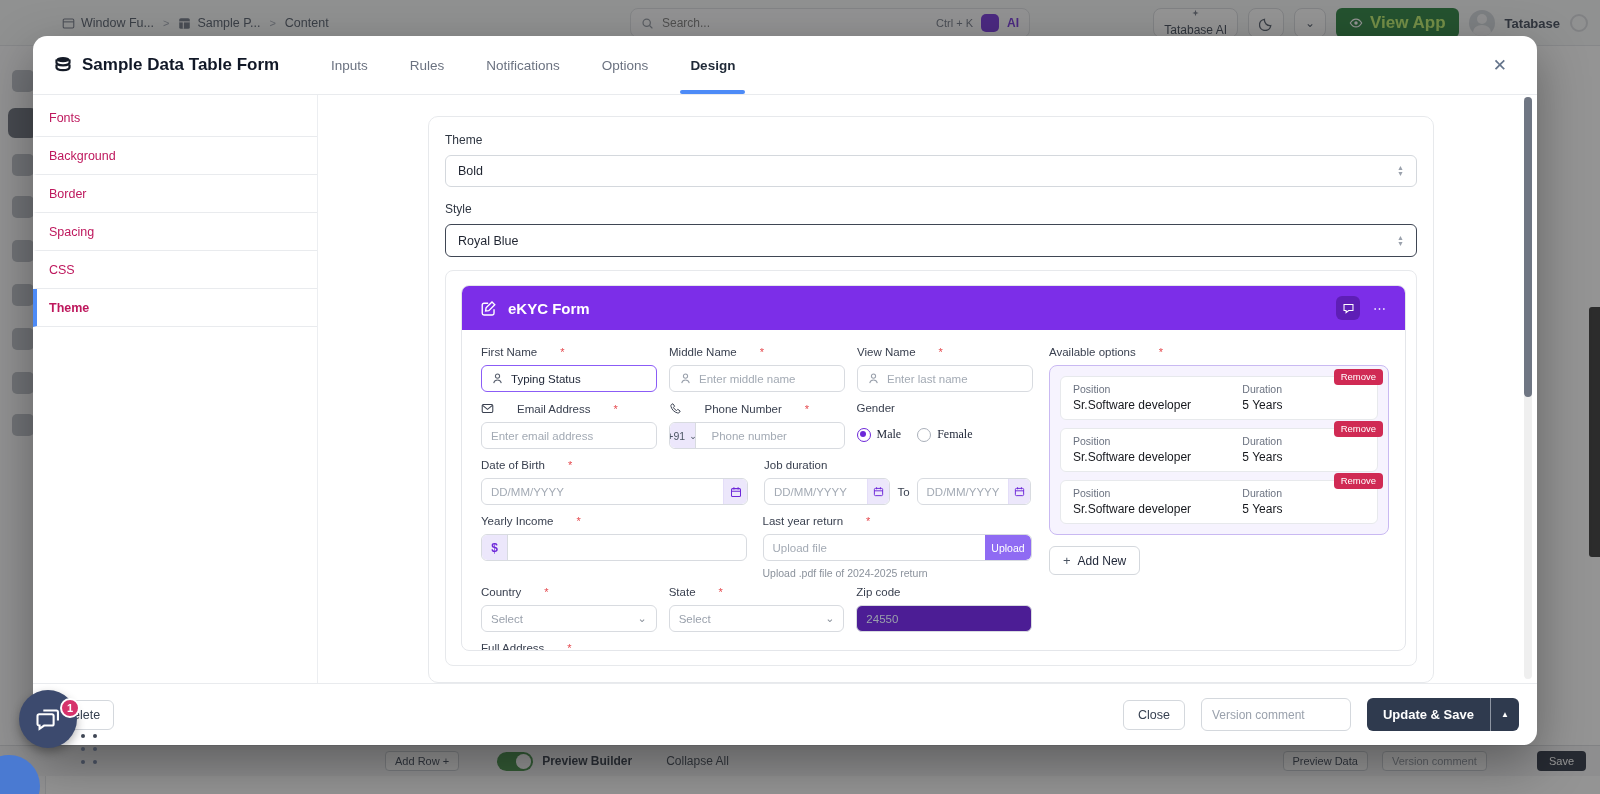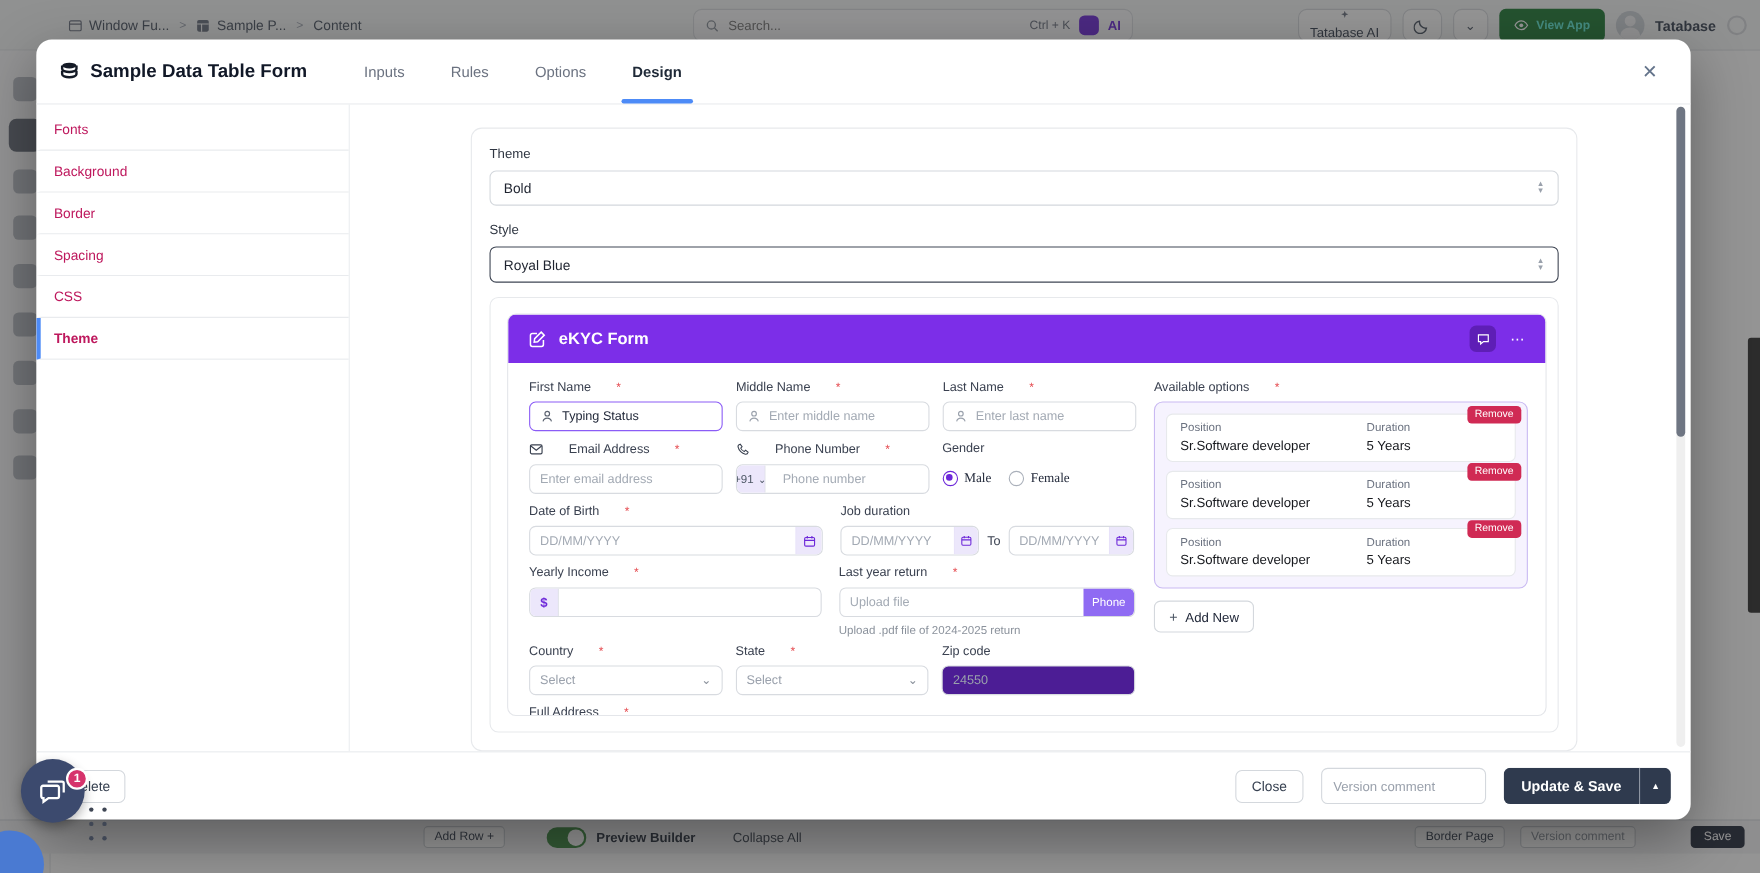--- a/index.html
+++ b/index.html
@@ -17,21 +17,21 @@
   .crumbs { position:absolute; left:62px; top:0; height:46px; display:flex; align-items:center; gap:9px; color:#4b5563; font-size:12.5px; }
   .crumb { display:flex; align-items:center; gap:6px; }
   .crumb-sep { color:#9ca3af; font-size:11px; }
   .searchpill { position:absolute; left:630px; top:8px; width:400px; height:30px; border:1px solid #dcdfe3; border-radius:8px; background:#fbfbfc; display:flex; align-items:center; padding:0 10px; gap:8px; }
   .searchpill input { border:0; outline:0; background:transparent; flex:1; font:12px "Liberation Sans",sans-serif; color:#6b7280; }
   .kbd { font-size:11px; color:#6b7280; white-space:nowrap; }
   .ai-chip { width:18px; height:18px; border-radius:5px; background:#6d28d9; }
   .ai-txt { color:#6d28d9; font-weight:bold; font-size:12px; }
   .tb-right { position:absolute; right:12px; top:8px; height:30px; display:flex; align-items:center; gap:10px; }
   .pill { height:30px; border:1px solid #d7dade; border-radius:8px; background:#fff; display:flex; align-items:center; gap:6px; padding:0 10px; font-size:12px; color:#374151;flex-direction:column; }
-  .viewapp { height:30px; border-radius:6px; background:#1f7a35; color:#5eead4; font-size:11px; font-weight:bold; display:flex; align-items:center; gap:7px; padding:0 13px; border:0; }
+  .viewapp { height:30px; border-radius:6px; background:#1f7a35; color:#bef264; font-size:17px; font-weight:bold; display:flex; align-items:center; gap:7px; padding:0 13px; border:0; }
   .avatar { width:26px; height:26px; border-radius:50%; background:#cfd4da; position:relative; overflow:hidden; }
   .avatar::before{ content:""; position:absolute; left:8px; top:4px; width:10px; height:10px; border-radius:50%; background:#f4f5f6;}
   .avatar::after{ content:""; position:absolute; left:4px; top:15px; width:18px; height:14px; border-radius:50%; background:#f4f5f6;}
   .acct-name { font-size:13px; font-weight:bold; color:#374151; }
   .ghost-circle { width:18px; height:18px; border-radius:50%; border:2px solid #d6d9dd; }
   .leftrail { position:absolute; left:0; top:46px; width:46px; height:748px; background:#fbfbfc; border-right:1px solid #e3e5e8; }
   .rail-ic { position:absolute; left:12px; width:22px; height:22px; border-radius:5px; background:#a7adb6; opacity:.8; }
   .rail-ic.active { left:8px; width:30px; height:30px; background:#3f4755; border-radius:7px; }
   .bottombar { position:absolute; left:0; top:745px; width:1600px; height:31px; background:#f2f3f5; border-top:1px solid #d8dbdf; display:flex; align-items:center; }
   .bb-btn { border:1px solid #c9cdd2; background:#fff; border-radius:4px; font-size:11px; color:#374151; padding:3px 9px; }
@@ -213,21 +213,21 @@
     <span class="rail-ic" style="top:282px;"></span>
     <span class="rail-ic" style="top:326px;"></span>
     <span class="rail-ic" style="top:368px;"></span>
   </div>
 
   <div class="bottombar">
     <button class="bb-btn" style="margin-left:385px;">Add Row +</button>
     <span class="toggle" style="margin-left:38px;"></span>
     <span class="bb-strong" style="margin-left:9px;">Preview Builder</span>
     <span class="bb-text" style="margin-left:34px;">Collapse All</span>
-    <button class="bb-btn" style="margin-left:auto;">Border Page</button>
+    <button class="bb-btn" style="margin-left:auto;">Preview Data</button>
     <button class="bb-btn" style="margin-left:14px; width:105px; color:#8b929c; text-align:left;">Version comment</button>
     <button class="bb-save" style="margin-left:50px; margin-right:14px;">Save</button>
   </div>
 
   <div class="right-strip"></div>
 </div>
 
 <div class="overlay"></div>
 
 <div class="modal">
@@ -237,20 +237,21 @@
       <svg width="20" height="20" viewBox="0 0 20 20">
           <ellipse cx="10" cy="4.6" rx="6.5" ry="2.6" fill="#141a26"></ellipse>
           <path d="M3.5 4.6v3.2c0 1.4 2.9 2.6 6.5 2.6s6.5-1.2 6.5-2.6V4.6" fill="none" stroke="#141a26" stroke-width="2.2"></path>
           <path d="M3.5 9.4v3.2c0 1.4 2.9 2.6 6.5 2.6s6.5-1.2 6.5-2.6V9.4" fill="none" stroke="#141a26" stroke-width="2.2"></path>
         </svg>
       <span>Sample Data Table Form</span>
     </div>
     <div class="tabs">
       <div class="tab">Inputs</div>
       <div class="tab">Rules</div>
+      <div class="tab">Notifications</div>
       <div class="tab">Options</div>
       <div class="tab active">Design</div>
     </div>
     <span class="m-close">✕</span>
   </div>
 
   <div class="m-body">
     <div class="m-sidebar">
       <div class="side-item">Fonts</div>
       <div class="side-item">Background</div>
@@ -323,21 +324,21 @@
                     <div class="ctl">
                       <svg width="13" height="13" viewBox="0 0 16 16">
                           <circle cx="8" cy="5" r="2.6" fill="none" stroke="#9aa1ac" stroke-width="1.3"></circle>
                           <path d="M3.3 13.6c.7-2.7 2.5-3.7 4.7-3.7s4 1 4.7 3.7" fill="none" stroke="#9aa1ac" stroke-width="1.3"></path>
                         </svg>
                       <input placeholder="Enter middle name" style="">
                     </div>
                   </div>
                   <div class="fld w176">
                     <div class="lbl">
-                        <span>Last Name</span>
+                        <span>View Name</span>
                         <span class="req">*</span>
                       </div>
                     <div class="ctl">
                       <svg width="13" height="13" viewBox="0 0 16 16">
                           <circle cx="8" cy="5" r="2.6" fill="none" stroke="#9aa1ac" stroke-width="1.3"></circle>
                           <path d="M3.3 13.6c.7-2.7 2.5-3.7 4.7-3.7s4 1 4.7 3.7" fill="none" stroke="#9aa1ac" stroke-width="1.3"></path>
                         </svg>
                       <input placeholder="Enter last name" style="">
                     </div>
                   </div>
@@ -445,21 +446,21 @@
                       <input style="padding-left: 9px;">
                     </div>
                   </div>
                   <div class="fld w271">
                     <div class="lbl">
                         <span>Last year return</span>
                         <span class="req">*</span>
                       </div>
                     <div class="ctl nopad-r">
                       <input placeholder="Upload file" style="">
-                      <span class="suffix upload-btn">Phone</span>
+                      <span class="suffix upload-btn">Upload</span>
                     </div>
                     <div class="helper">Upload .pdf file of 2024-2025 return</div>
                   </div>
                 </div>
 
                 <div class="frow">
                   <div class="fld w176">
                     <div class="lbl">
                         <span>Country</span>
                         <span class="req">*</span>

